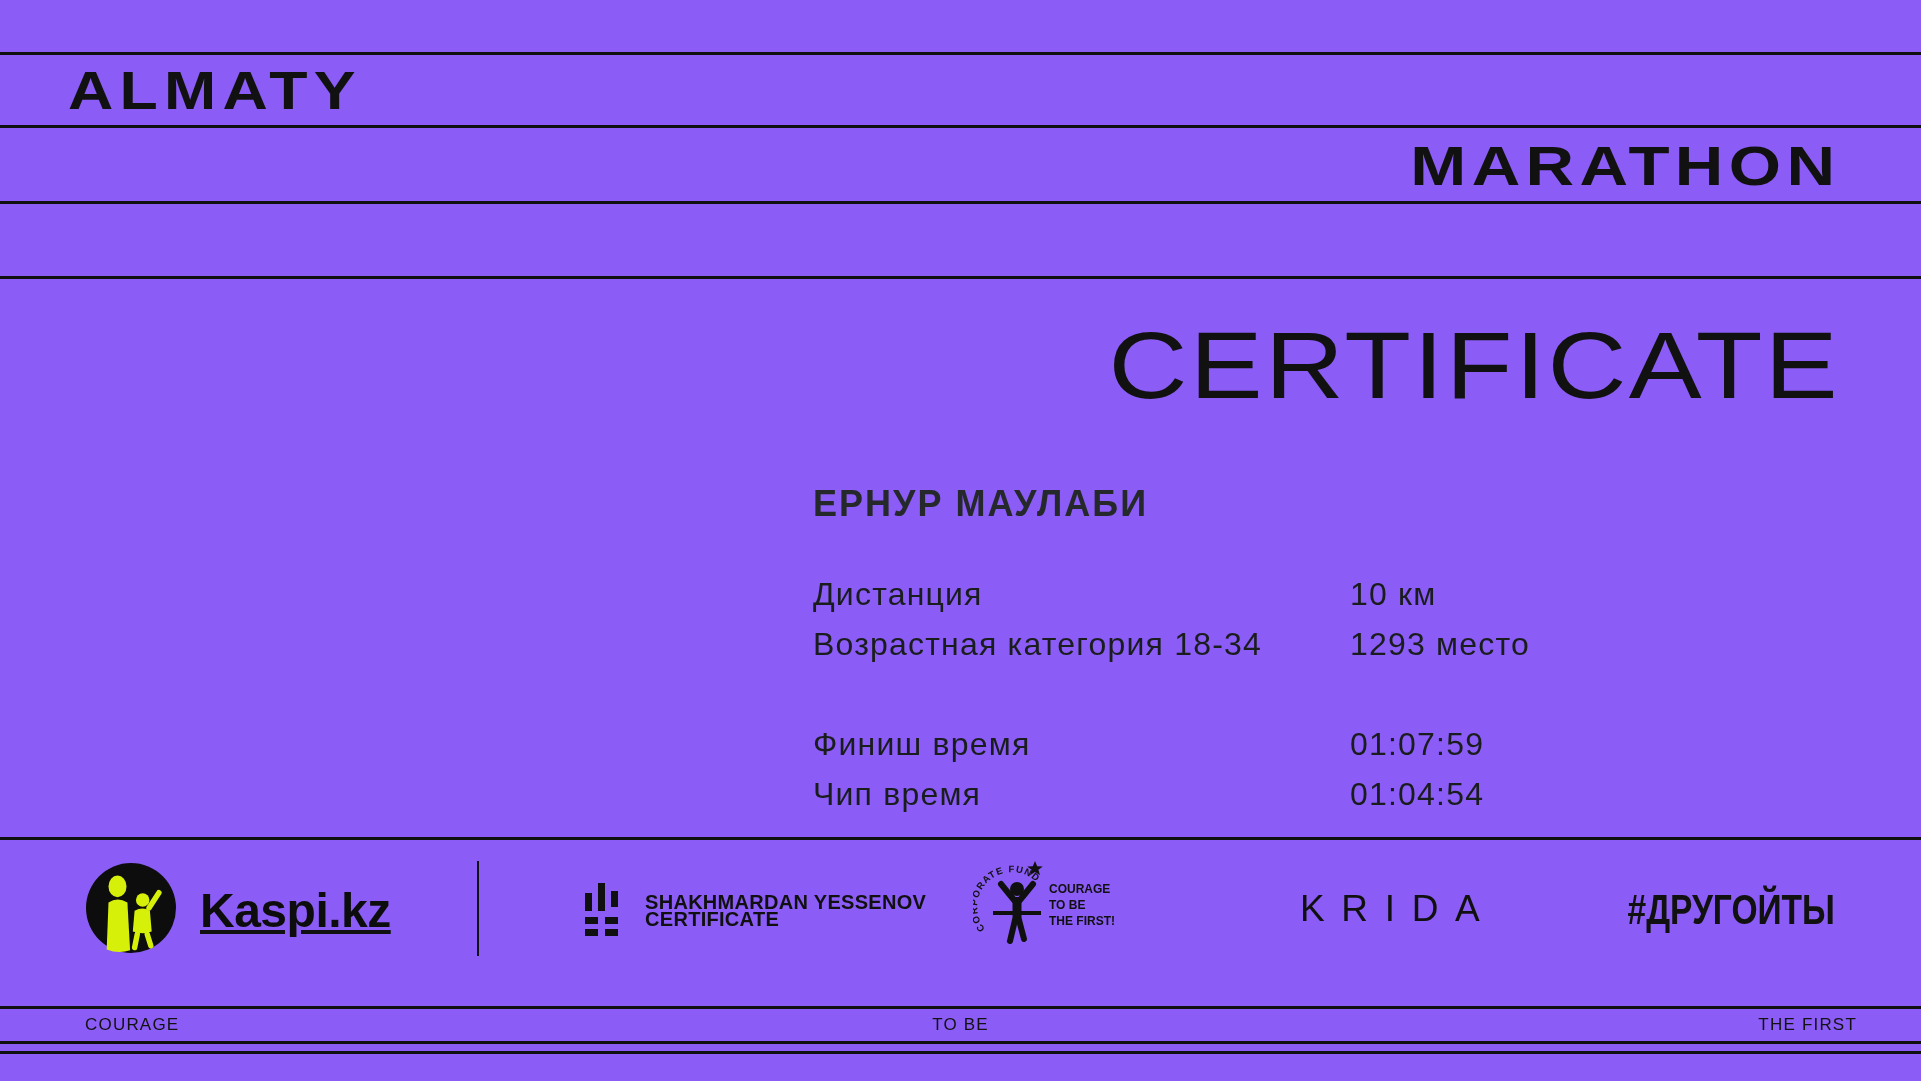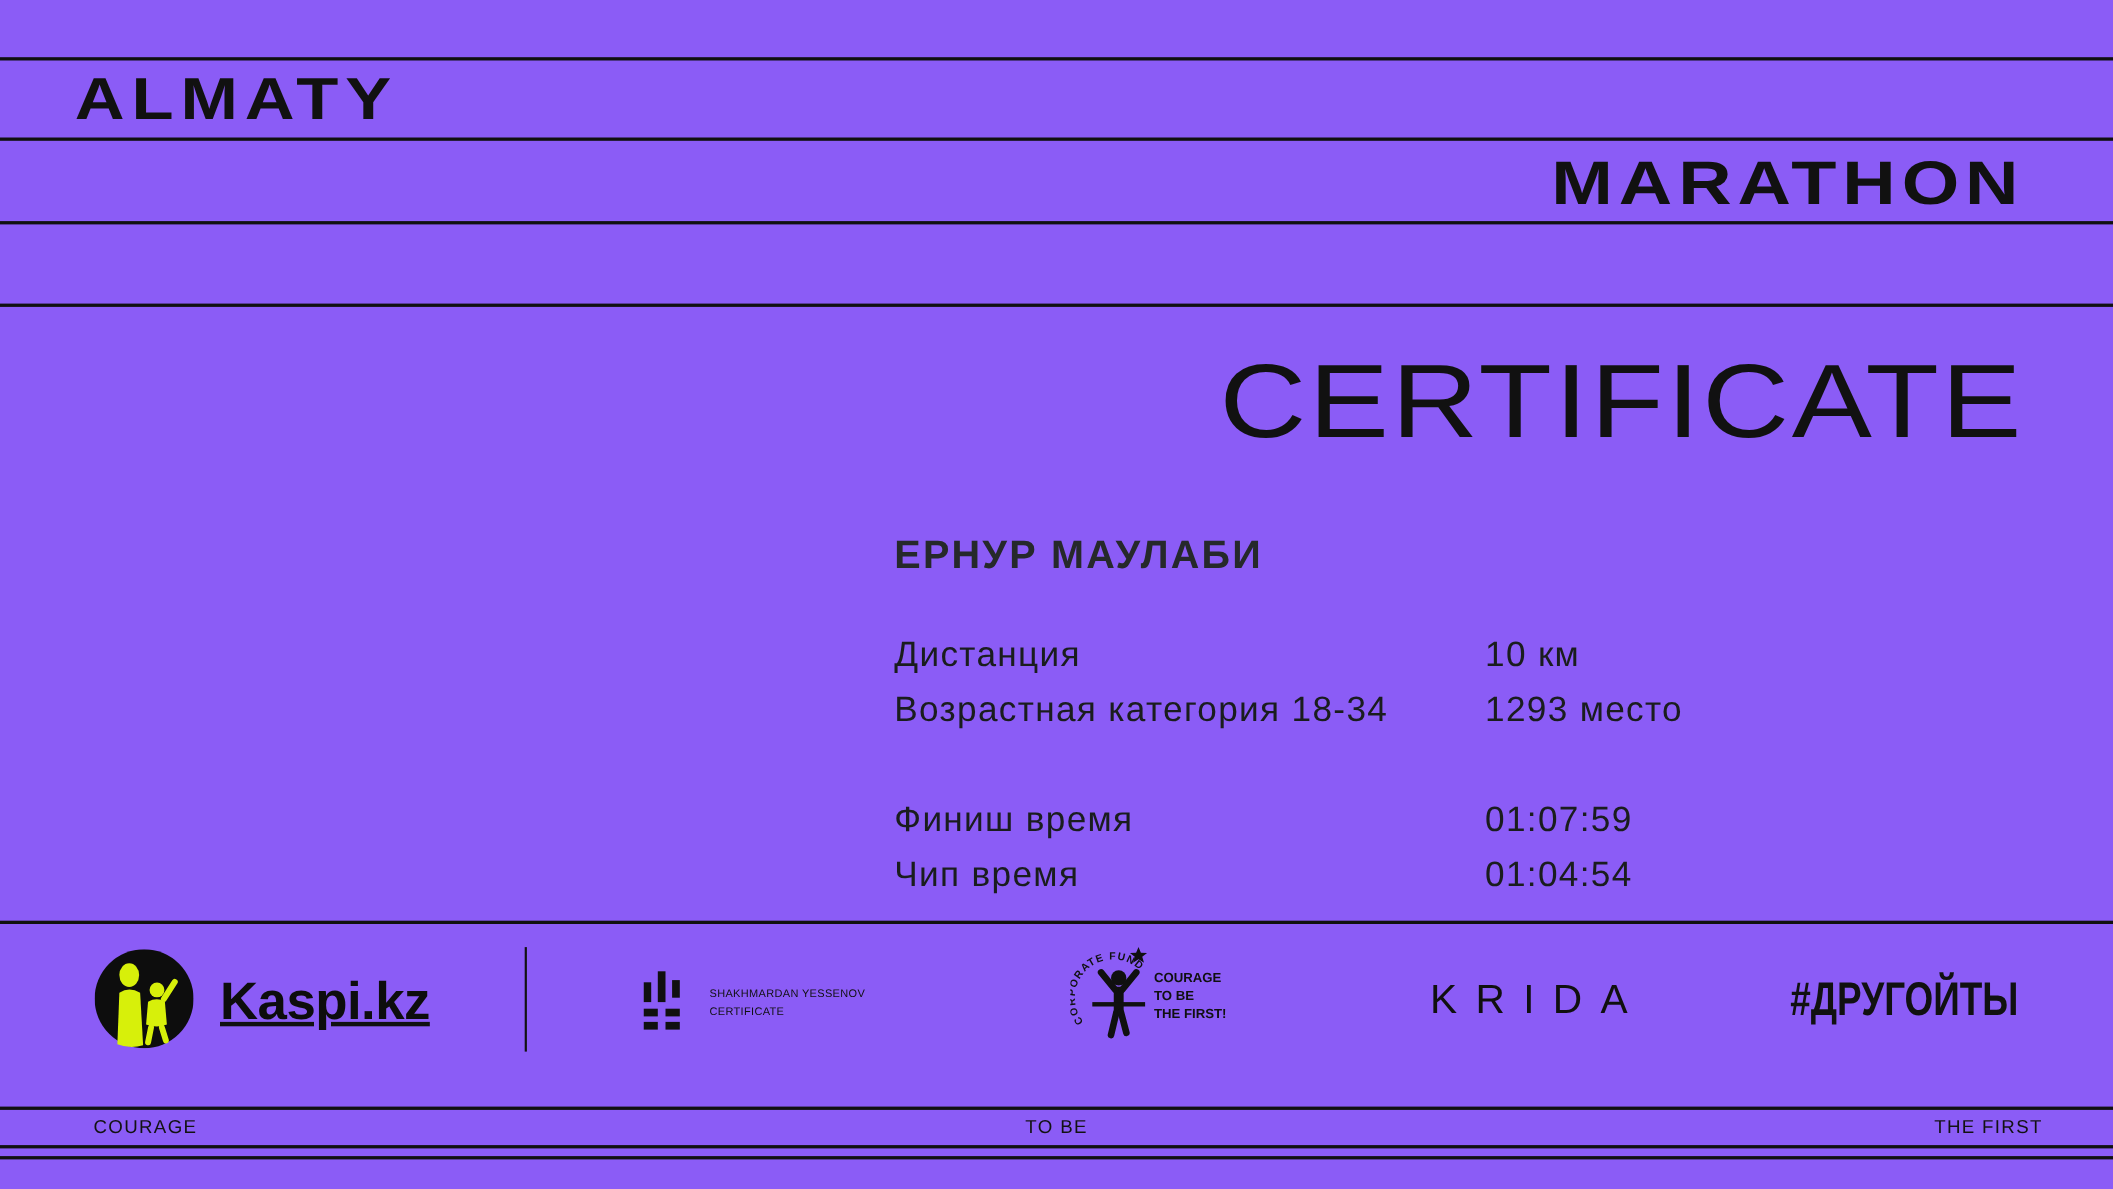--- a/index.html
+++ b/index.html
@@ -43,21 +43,21 @@
     color:#26292b;white-space:nowrap;
   }
   .frow{position:absolute;left:813px;width:900px;height:36px;
     font-size:32px;letter-spacing:1.2px;color:#1a1d1e;}
   .fvalue{position:absolute;left:537px;top:0;}
   
   .kaspi{position:absolute;left:86px;top:863px;display:flex;align-items:center;gap:24px;text-decoration:underline;}
   .kaspi-text{font-size:48px;font-weight:bold;letter-spacing:-0.5px;color:#0d0d0d;}
   .sp-divider{position:absolute;left:477px;top:861px;width:2px;height:95px;background:#121212;}
   .yessenov{position:absolute;left:585px;top:881px;display:flex;align-items:center;gap:26px;}
-  .yessenov-text{font-size:10px;font-weight:normal;line-height:17px;letter-spacing:0.3px;color:#101010;white-space:nowrap;}
+  .yessenov-text{font-size:20px;font-weight:bold;line-height:17px;letter-spacing:0.3px;color:#101010;white-space:nowrap;}
   .courage-fund{position:absolute;left:973px;top:853px;}
   .krida{position:absolute;left:1300px;top:888px;
     font-size:37px;font-weight:400;letter-spacing:0.45em;color:#101010;white-space:nowrap;}
   .hashtag{position:absolute;right:86px;top:885px;
     font-size:43px;font-weight:bold;letter-spacing:0;
     transform:scaleX(0.78);transform-origin:right center;white-space:nowrap;}
   
   .footer-text{position:absolute;top:1009px;height:32px;line-height:32px;
     font-size:17px;letter-spacing:1.2px;color:#121212;}
   .f-left{left:85px;}

